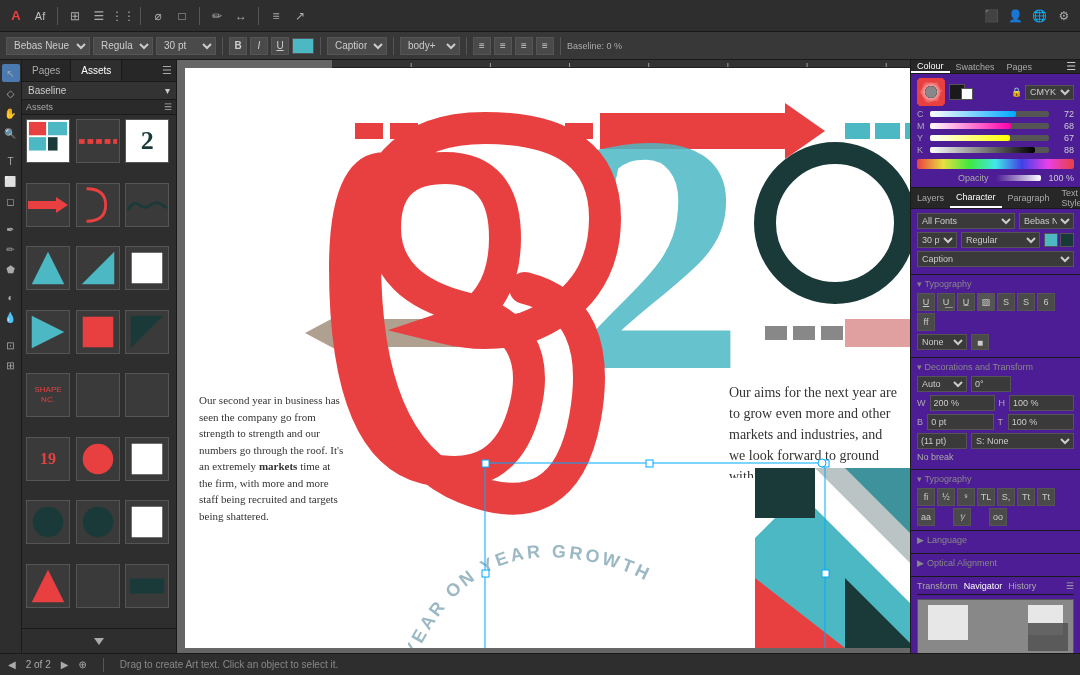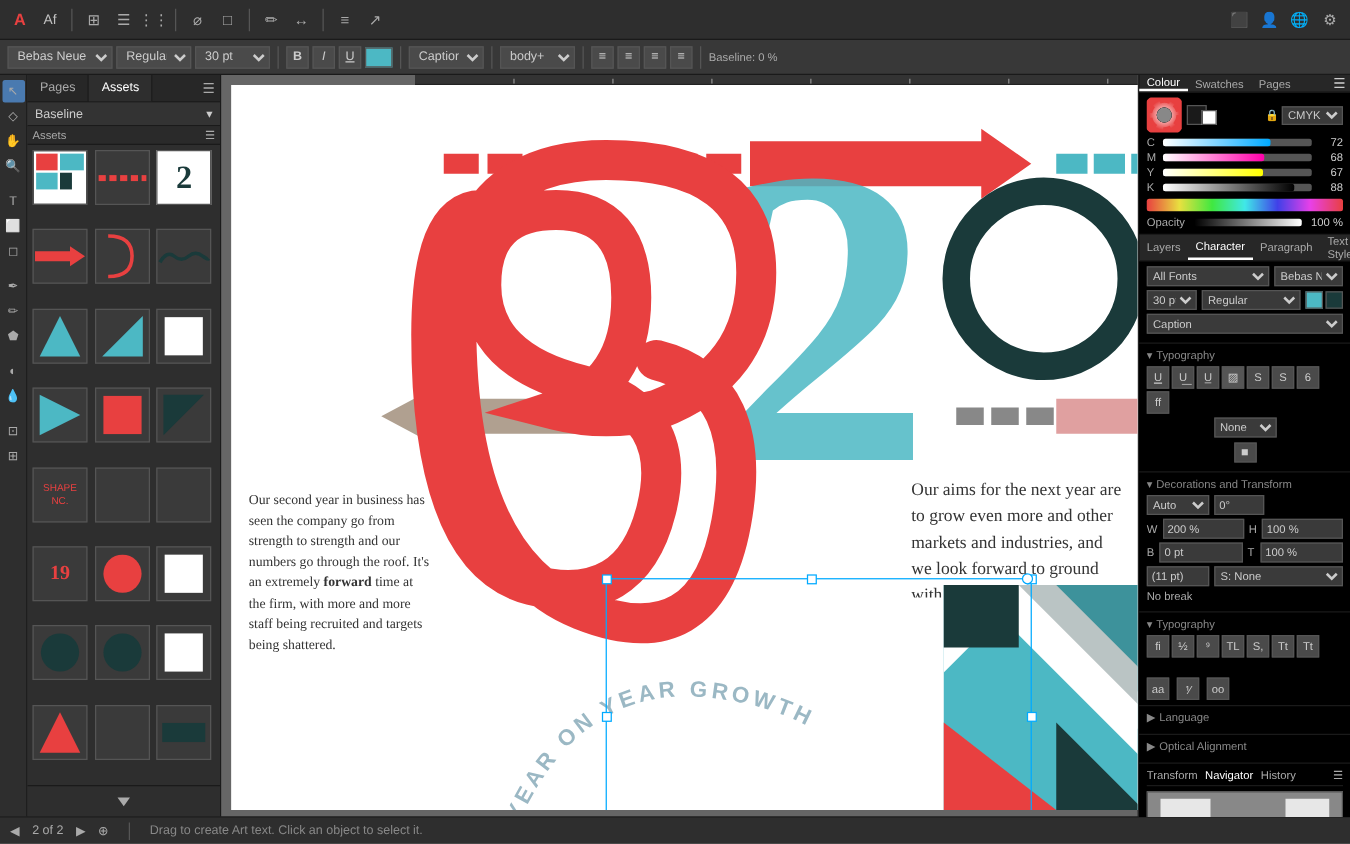--- a/index.html
+++ b/index.html
@@ -66,21 +66,21 @@
     #canvas-area {
       flex: 1; background: #555; position: relative; overflow: hidden;
     }
     #canvas {
       position: absolute; top: 10px; left: 10px; right: 10px; bottom: 10px;
       background: #fff;
     }
 
     
     #right-panel {
-      width: 170px; background: #000000; border-left: 1px solid #1a1a1a; display: flex; flex-direction: column; overflow-y: auto;
+      width: 170px; background: #4c1d95; border-left: 1px solid #1a1a1a; display: flex; flex-direction: column; overflow-y: auto;
     }
     #right-tabs {
       display: flex; background: #272727; border-bottom: 1px solid #1a1a1a; height: 20px;
     }
     .right-tab {
       padding: 0 6px; display: flex; align-items: center; font-size: 9px; color: #aaa; cursor: pointer;
     }
     .right-tab.active { color: #fff; border-bottom: 2px solid #fff; }
     .panel-section { border-bottom: 1px solid #1a1a1a; padding: 4px 6px; }
     .panel-section-title { font-size: 9px; color: #888; display: flex; align-items: center; gap: 3px; margin-bottom: 4px; }
@@ -368,21 +368,21 @@
         <rect x="692" y="258" width="22" height="14" fill="#888"></rect>
 
         <polygon points="660,251 730,251 730,241 760,265 730,289 730,279 660,279" fill="#e0a0a0"></polygon>
 
         <text x="390" y="300" font-family="serif" font-size="340" font-weight="bold" fill="#4cb8c4" opacity="0.85">2</text>
 
         <path d="M 200,100 Q 160,100 160,200 Q 160,380 240,400 Q 320,420 340,340 Q 360,260 280,240 Q 200,220 200,160 Q 200,100 260,100 Q 320,100 320,170 Q 320,240 260,260 Q 300,270 340,260 Q 420,230 420,150 Q 420,60 300,60 Q 180,60 180,190 Q 180,380 280,420 Q 380,460 400,350 Q 420,240 340,220" stroke="#e84040" stroke-width="32" fill="none" stroke-linecap="round"></path>
 
         <foreignObject x="10" y="320" width="155" height="260">
           <div xmlns="http://www.w3.org/1999/xhtml" style="font-family:Georgia,serif; font-size:11px; color:#333; line-height:1.5; padding:4px;">
-            Our second year in business has seen the company go from strength to strength and our numbers go through the roof. It's an extremely <strong>forward</strong> time at the firm, with more and more staff being recruited and targets being shattered.
+            Our second year in business has seen the company go from strength to strength and our numbers go through the roof. It's an extremely <strong>markets</strong> time at the firm, with more and more staff being recruited and targets being shattered.
           </div>
         </foreignObject>
 
         <foreignObject x="540" y="310" width="180" height="100">
           <div xmlns="http://www.w3.org/1999/xhtml" style="font-family:Georgia,serif; font-size:14px; color:#333; line-height:1.5; padding:4px;">
             Our aims for the next year are to grow even more and other markets and industries, and we look forward to ground with our amazing team.
           </div>
         </foreignObject>
 
         <defs>
@@ -502,21 +502,21 @@
           <div class="cmyk-slider-track">
             <div class="cmyk-slider-fill" style="width:88%; background:linear-gradient(to right, #fff, #000)"></div>
           </div>
           <span class="cmyk-val">88</span>
         </div>
       </div>
 
       <div style="width:100%; height:10px; margin-top:4px; background:linear-gradient(to right, #e84040, #e8e040, #40e840, #40e8e8, #4040e8, #e840e8, #e84040); border-radius:2px;"></div>
 
       <div class="opacity-row" style="margin-top:4px;">
-        <span style="font-size:9px; color:#aaa;">Opacity</span>
+        <span style="font-size:9px; color:#aaa;margin-left:41px;">Opacity</span>
         <div class="opacity-slider" style="flex:1; margin:0 4px;"></div>
         <span style="font-size:9px; color:#ccc;">100 %</span>
       </div>
     </div>
 
     <div style="display:flex; background:#272727; border-bottom:1px solid #1a1a1a;">
       <div class="right-tab">Layers</div>
       <div class="right-tab active">Character</div>
       <div class="right-tab">Paragraph</div>
       <div class="right-tab">Text Styles</div>
@@ -558,21 +558,21 @@
       <div style="display:flex; gap:2px; flex-wrap:wrap;">
         <button class="format-btn" style="text-decoration:underline; font-size:9px;">U</button>
         <button class="format-btn" style="font-size:9px;">U͟</button>
         <button class="format-btn" style="font-size:9px;">U̲</button>
         <button class="format-btn" style="font-size:9px; width:18px; background:#555">▨</button>
         <button class="format-btn" style="font-size:9px;">S</button>
         <button class="format-btn" style="font-size:9px;">S</button>
         <button class="format-btn" style="font-size:9px;">6</button>
         <button class="format-btn" style="font-size:9px;">ff</button>
       </div>
-      <div class="panel-row" style="margin-top:3px;flex-direction:column;">
+      <div class="panel-row" style="margin-top:3px;">
         <select style="background:#3a3a3a; border:1px solid #555; color:#ccc; font-size:9px; height:16px; width:50px;">
           <option>None</option>
         </select>
         <button class="format-btn" style="width:18px; height:16px;">■</button>
       </div>
     </div>
 
     <div class="panel-section">
       <div class="panel-section-title">
         <span style="cursor:pointer">▾</span>
@@ -614,21 +614,21 @@
       </div>
       <div style="display:flex; gap:2px; flex-wrap:wrap;">
         <button class="format-btn" style="font-size:9px;">fi</button>
         <button class="format-btn" style="font-size:9px;">½</button>
         <button class="format-btn" style="font-size:9px;">⁹</button>
         <button class="format-btn" style="font-size:9px;">TL</button>
         <button class="format-btn" style="font-size:9px;">S,</button>
         <button class="format-btn" style="font-size:9px;">Tt</button>
         <button class="format-btn" style="font-size:9px;">Tt</button>
       </div>
-      <div style="display:flex; gap:6px; flex-wrap:wrap; margin-top:16px;">
+      <div style="display:flex; gap:18px; flex-wrap:wrap; margin-top:2px;">
         <button class="format-btn" style="font-size:9px;">aa</button>
         <button class="format-btn" style="font-size:9px;">⅟</button>
         <button class="format-btn" style="font-size:9px;">oo</button>
       </div>
     </div>
 
     <div class="panel-section">
       <div class="panel-section-title">
         <span style="cursor:pointer">▶</span>
         <span>Language</span>

